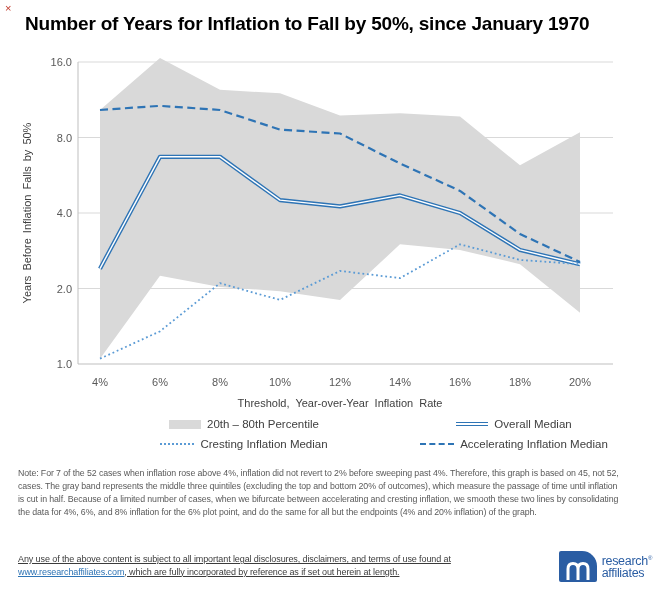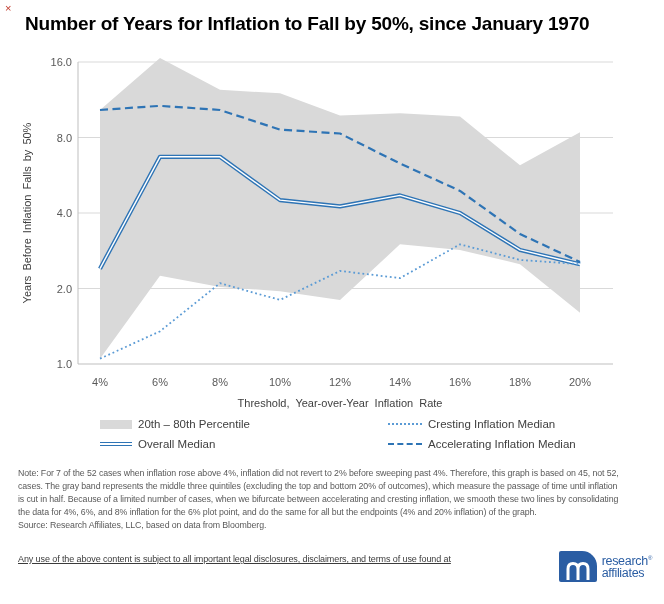--- a/index.html
+++ b/index.html
@@ -8,21 +8,21 @@
   .broken-mark{position:absolute;left:5px;top:2px;font-size:11px;color:#c0392b;}
   .chart-title{position:absolute;left:25px;top:13px;font-size:19px;font-weight:bold;color:#000;
                letter-spacing:-0.2px;}
   .chart-wrap{position:absolute;left:0;top:40px;width:664px;height:420px;}
   .chart-wrap svg{position:absolute;left:0;top:0;}
   .tick{font-family:"Liberation Sans",sans-serif;font-size:11px;fill:#595959;}
   .axis-title{font-family:"Liberation Sans",sans-serif;font-size:11px;fill:#404040;}
 
   .legend{position:absolute;left:100px;top:378px;width:540px;display:grid;
           grid-template-columns:288px auto;row-gap:8px;}
-  .legend-item{display:flex;align-items:center;gap:6px;font-size:11.5px;color:#404040;}
+  .legend-item{display:flex;align-items:center;gap:6px;font-size:11.5px;color:#404040;justify-content:center;}
   .sw{flex:0 0 auto;}
   .sw-band{width:32px;height:9px;background:#D9D9D9;}
   .sw-solid{width:32px;height:1.5px;background:#fff;border-top:1.6px solid #2E74B5;
             border-bottom:1.6px solid #2E74B5;}
   .sw-dotted{width:34px;height:0;border-top:2px dotted #5B9BD5;}
   .sw-dashed{width:34px;height:0;border-top:2px dashed #2E74B5;}
 
   .note{position:absolute;left:18px;top:467px;width:636px;font-size:8.8px;line-height:13px;
         color:#595959;letter-spacing:-0.1px;white-space:nowrap;}
   .footer{position:absolute;left:10px;top:551px;width:646px;display:flex;
@@ -75,45 +75,45 @@
         <text x="340" y="367" text-anchor="middle" class="axis-title" style="word-spacing:3px">Threshold, Year-over-Year Inflation Rate</text>
         <text transform="translate(31,173) rotate(-90)" text-anchor="middle" class="axis-title" style="word-spacing:2px">Years Before Inflation Falls by 50%</text>
       </svg>
 
     <div class="legend">
       <div class="legend-item">
         <span class="sw sw-band"></span>
         <span>20th – 80th Percentile</span>
       </div>
       <div class="legend-item">
+        <span class="sw sw-solid"></span>
+        <span>Overall Median</span>
+      </div>
+      <div class="legend-item">
         <span class="sw sw-dotted"></span>
         <span>Cresting Inflation Median</span>
-      </div>
-      <div class="legend-item">
-        <span class="sw sw-solid"></span>
-        <span>Overall Median</span>
       </div>
       <div class="legend-item">
         <span class="sw sw-dashed"></span>
         <span>Accelerating Inflation Median</span>
       </div>
     </div>
   </div>
 
   <div class="note" id="note-block">
       <div>Note: For 7 of the 52 cases when inflation rose above 4%, inflation did not revert to 2% before sweeping past 4%. Therefore, this graph is based on 45, not 52,</div>
       <div>cases. The gray band represents the middle three quintiles (excluding the top and bottom 20% of outcomes), which measure the passage of time until inflation</div>
       <div>is cut in half. Because of a limited number of cases, when we bifurcate between accelerating and cresting inflation, we smooth these two lines by consolidating</div>
       <div>the data for 4%, 6%, and 8% inflation for the 6% plot point, and do the same for all but the endpoints (4% and 20% inflation) of the graph.</div>
-      <div>Source: Research Affiliates, LLC, based on data from Bloomberg.</div>
     </div>
 
   <div class="footer">
     <div class="footer-text">
       <div>Any use of the above content is subject to all important legal disclosures, disclaimers, and terms of use found at</div>
+      <div><a>www.researchaffiliates.com</a><span>, which are fully incorporated by reference as if set out herein at length.</span></div>
     </div>
     <div class="logo">
       <div class="logo-mark">
         <svg width="26" height="22" viewBox="0 0 26 22">
           <path d="M3,20 L3,9 Q3,3.5 8,3.5 Q13,3.5 13,9 L13,20 M13,9 Q13,3.5 18,3.5 Q23,3.5 23,9 L23,20" fill="none" stroke="#ffffff" stroke-width="3"></path>
         </svg>
       </div>
       <div class="logo-text">
         <div><span>research</span><sup>®</sup></div>
         <div>affiliates</div>

